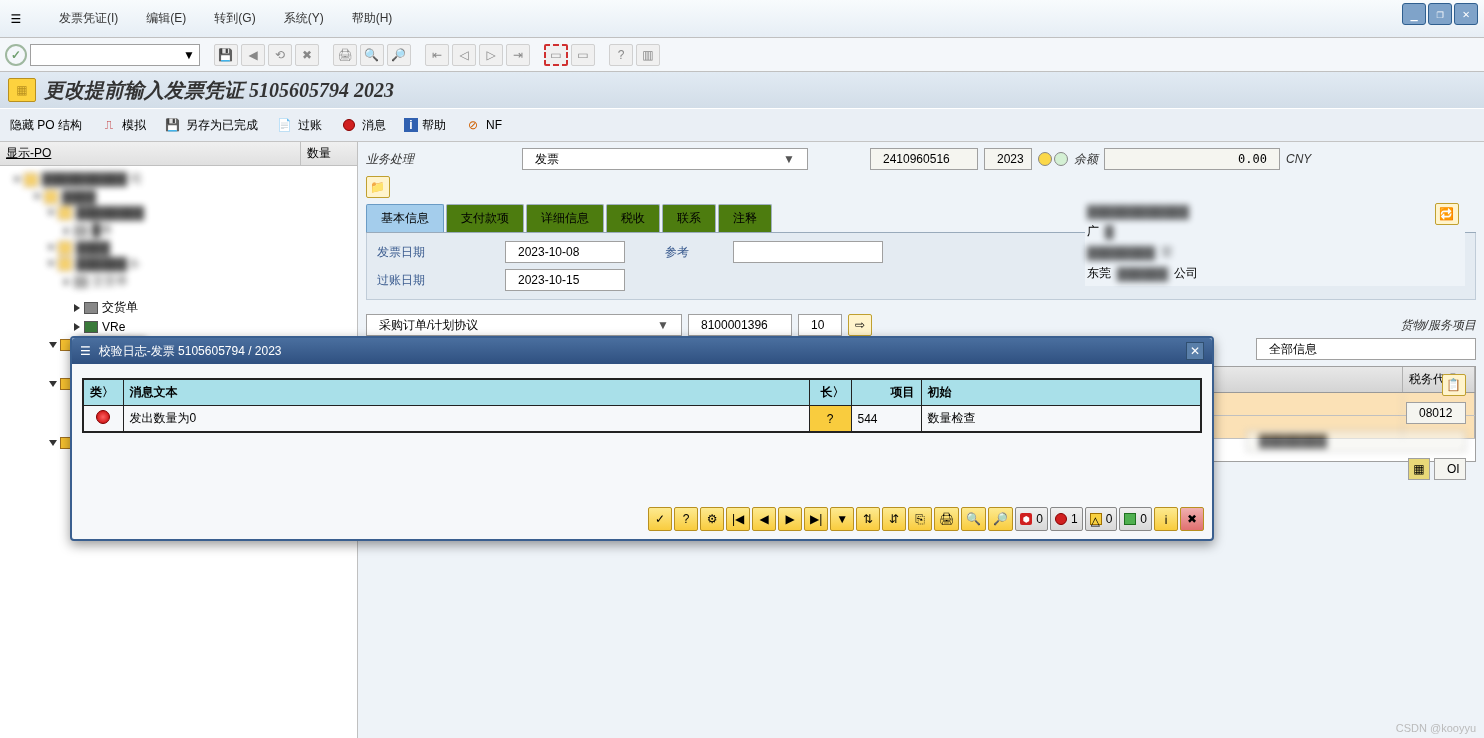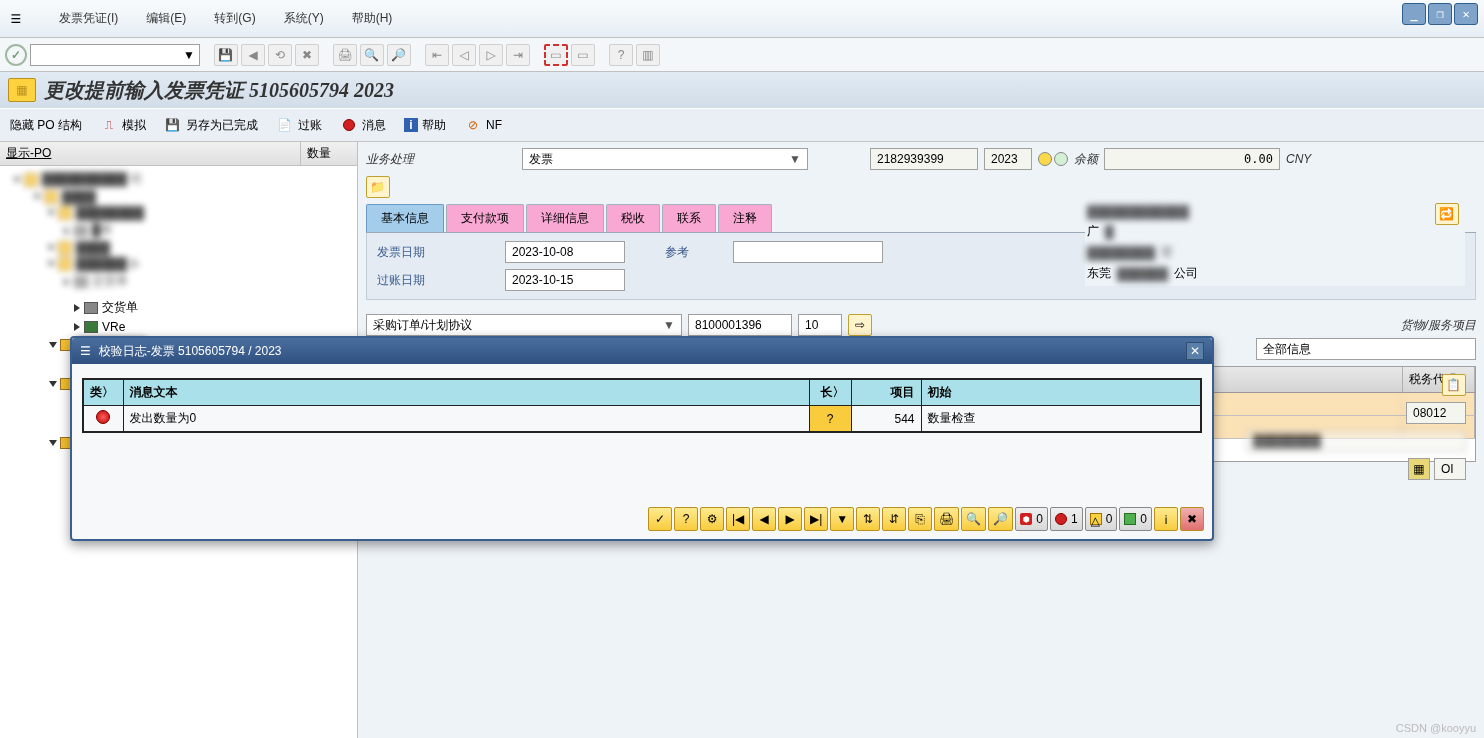--- a/index.html
+++ b/index.html
@@ -41,33 +41,33 @@
 .leftpane .clearpart { padding:2px 4px;}
 .leftpane .clearpart .row { display:flex; align-items:center; gap:4px; padding:2px 0 2px 70px; font-size:12px;}
 .tri{ display:inline-block; width:0; height:0; border-top:4px solid transparent; border-bottom:4px solid transparent; border-left:6px solid #333;}
 .tri.down{ transform:rotate(90deg);}
 .cube{ width:14px; height:12px; background:#888; display:inline-block; border:1px solid #555;}
 .cube.y{ background:#f5c030; border-color:#a07020;}
 
 .rightpane { flex:1; background: #eef3f8; padding: 6px 8px; position:relative; overflow:hidden;}
 .row1 { display:flex; align-items:center; gap:6px; margin-bottom:6px;}
 .label { color:#333;font-style:italic; }
-.fld { background:#fff; border:1px solid #a0a0a0; height:22px; padding:2px 6px; display:inline-flex; align-items:center;}
+.fld { background:#fff; border:1px solid #a0a0a0; height:22px; padding:2px 12px; display:inline-flex; align-items:center;}
 .dropdown{ width:286px; justify-content:space-between;}
 .dropdown .arrow{color:#555;}
 .fld.ro{ background:#f5f5f0;}
 .fld.num{ justify-content:flex-end; font-family:monospace;}
 .traffic{ display:inline-flex; gap:2px; align-items:center;}
 .traffic span{width:14px;height:14px;border-radius:50%;border:1px solid #888;}
 .traffic .y{background:#fbd84a;}
 .traffic .g{background:#d4f0d4;}
 .folder-btn{ width:24px; height:22px; background:#fff4cc; border:1px solid #c0a030; border-radius:2px; display:flex; align-items:center; justify-content:center;}
 
 .tabrow{ display:flex; align-items:center; border-bottom:1px solid #9ab; margin-top:6px;}
-.tab{ padding:5px 14px; background:#f9a8d4; border:1px solid #a0b0c0; border-bottom:none; margin-right:2px; cursor:pointer; border-radius:2px 2px 0 0;}
+.tab{ padding:5px 14px; background:#4d7c0f; border:1px solid #a0b0c0; border-bottom:none; margin-right:2px; cursor:pointer; border-radius:2px 2px 0 0;}
 .tab.active{ background:#a4cdec; border-color:#6a9bc5;}
 
 .formarea{ background:#e4ebf2; border:1px solid #c0ccd8; border-top:none; padding:8px 10px; display:flex; gap:40px; position:relative;}
 .formcol{ display:flex; flex-direction:column; gap:6px;}
 .formrow{ display:flex; align-items:center; gap:8px;}
 .formrow .flabel{ width:120px; color:#3a5b8f;}
 .rinfo{ position:absolute; right:10px; top:-32px; width:380px; background:#eef3f8; padding:2px;}
 .rinfo .line{ padding:2px 0; display:flex; align-items:center; gap:6px; filter:blur(3px); opacity:.6;}
 .rinfo .line.pclear{ filter:none; opacity:1;}
 
@@ -279,21 +279,21 @@
   </div>
 
   <div class="rightpane">
     <div class="row1">
       <span class="label" style="width:150px">业务处理</span>
       <div class="fld dropdown">
           <span>发票</span>
           <span class="arrow">▼</span>
         </div>
       <span style="width:50px"></span>
-      <div class="fld ro" style="width:108px">2182939399</div>
+      <div class="fld ro" style="width:108px">2410960516</div>
       <div class="fld ro" style="width:48px">2023</div>
       <div class="traffic">
           <span class="y"></span>
           <span class="g"></span>
         </div>
       <span class="label">余额</span>
       <div class="fld ro num" style="width:176px">0.00</div>
       <span class="label">CNY</span>
     </div>
     <div class="folder-btn">📁</div>
@@ -430,21 +430,21 @@
         <th class="th-sm"><span>类</span>〉</th>
         <th>消息文本</th>
         <th class="th-len"><span>长</span>〉</th>
         <th class="th-item">项目</th>
         <th style="width:280px">初始</th>
       </tr>
       <tr>
         <td style="text-align:center"><span class="errdot"></span></td>
         <td>发出数量为0</td>
         <td style="text-align:center;background:#f9cc3e">?</td>
-        <td style="text-align:right">544</td>
+        <td style="">544</td>
         <td>数量检查</td>
       </tr>
     </tbody>
       </table>
     <div style="height:60px"></div>
   </div>
   <div class="mfoot">
     <div class="mbtn">✓</div>
     <div class="mbtn">?</div>
     <div class="mbtn">⚙</div>

